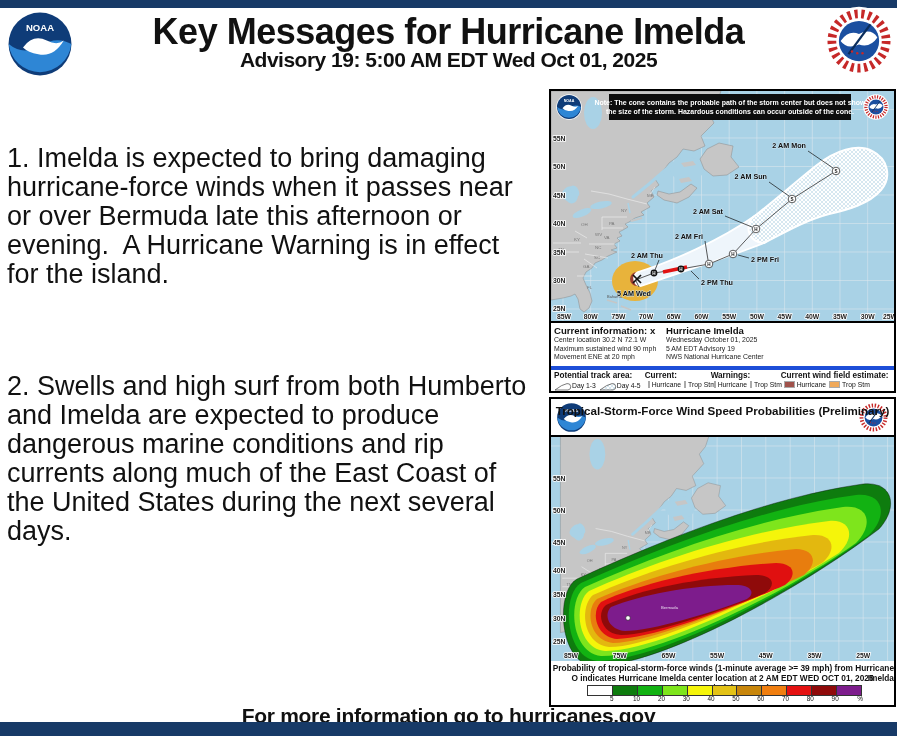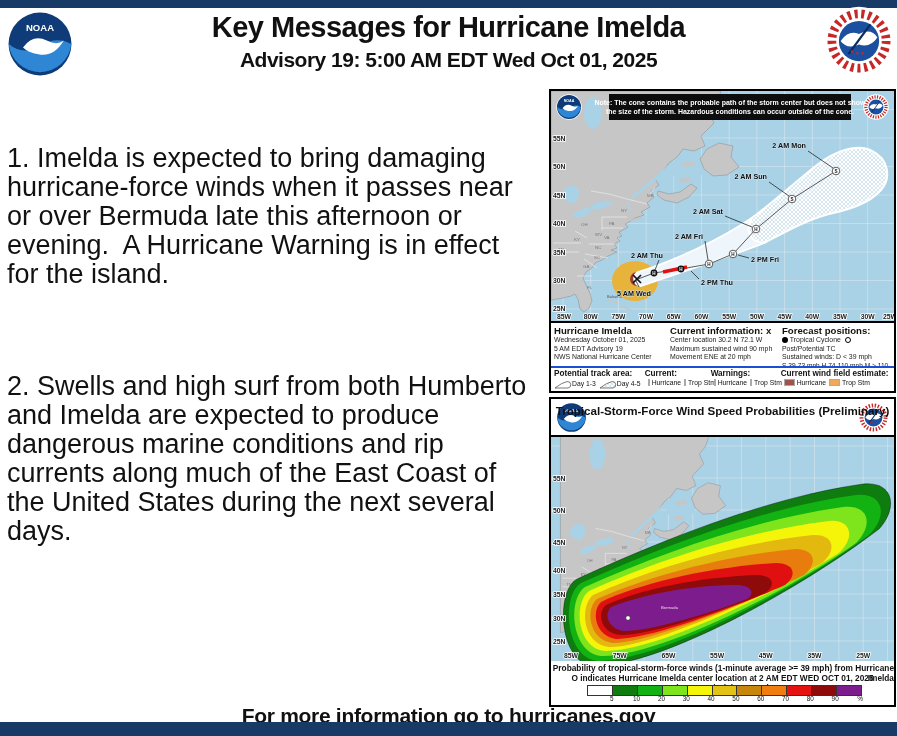--- a/index.html
+++ b/index.html
@@ -1,36 +1,36 @@
 <!DOCTYPE html>
 <html><head>
 <meta charset="utf-8">
 <style>
   html,body{margin:0;padding:0;background:#fff;}
   #page{position:relative;width:897px;height:736px;background:#fff;overflow:hidden;
         font-family:"Liberation Sans",sans-serif;color:#111;}
   .abs{position:absolute;}
   .navybar{background:#173a67;}
   
-  .title{left:0;right:0;top:11px;text-align:center;font-size:29px;font-weight:bold;letter-spacing:-.5px;}
+  .title{left:0;right:0;top:11px;text-align:center;font-size:36px;font-weight:bold;letter-spacing:-.5px;}
   .subtitle{left:0;right:0;top:48px;text-align:center;font-size:21px;font-weight:bold;letter-spacing:-.5px;}
   
   .messages{left:7px;top:86px;width:538px;font-size:27px;line-height:29px;white-space:pre-wrap;}
   .messages p{margin:0 8px 25px 0;}
   
   .panel{border:2px solid #000;background:#fff;box-sizing:border-box;}
   #panel-cone{left:549px;top:89px;width:347px;height:304px;}
   #panel-prob{left:549px;top:397px;width:347px;height:310px;}
   svg.mapsvg{display:block;}
   
   .infostrip{display:flex;height:45px;border-top:2px solid #000;padding:2px 2px 0 3px;box-sizing:border-box;}
   .infocol{overflow:hidden;}
   .infocol h4{margin:0;font-size:9.6px;}
   .infocol .ln{font-size:6.9px;line-height:8.6px;color:#222;}
-  .legendstrip{display:flex;height:25px;border-top:2px solid #1d4ed8;padding:1px 2px 0 3px;box-sizing:border-box;}
+  .legendstrip{display:flex;height:25px;border-top:4px solid #1d4ed8;padding:1px 2px 0 3px;box-sizing:border-box;}
   .lgroup{margin-right:4px;}
   .lhead{font-size:8.2px;font-weight:bold;line-height:9.5px;white-space:nowrap;}
   .litems{display:flex;align-items:center;font-size:6.8px;white-space:nowrap;}
   .sw{width:11px;height:7px;border:1px solid #aaa;display:inline-block;margin:0 2px 0 3px;box-sizing:border-box;}
   .dot{display:inline-block;width:6px;height:6px;border-radius:50%;vertical-align:-1px;}
   .dot.filled{background:#000;}
   .dot.open{border:1.2px solid #000;box-sizing:border-box;background:#fff;}
   
   .probhead{height:38px;border-bottom:2px solid #000;position:relative;box-sizing:border-box;}
   .probtitle{left:0;right:0;top:5px;text-align:center;font-size:11.6px;font-weight:bold;}
@@ -225,37 +225,31 @@
       </g>
 
       <rect x="58" y="3" width="242" height="26" fill="#0d0d0d"></rect>
       <text class="notetxt" x="179" y="13.5" text-anchor="middle">Note: The cone contains the probable path of the storm center but does not show</text>
       <text class="notetxt" x="179" y="23" text-anchor="middle">the size of the storm. Hazardous conditions can occur outside of the cone.</text>
       <use href="#noaa-logo" x="5" y="3" width="26" height="26"></use>
       <use href="#nws-logo" x="312" y="3" width="26" height="26"></use>
     </svg>
 
     <div class="infostrip">
+      <div class="infocol" style="width:112px">
+        <h4><span>Current information:</span> <span style="font-weight:bold">x</span></h4>
+        <div class="ln">Center location 30.2 N 72.1 W</div>
+        <div class="ln">Maximum sustained wind 90 mph</div>
+        <div class="ln">Movement ENE at 20 mph</div>
+      </div>
       <div class="infocol" style="width:116px">
         <h4>Hurricane Imelda</h4>
         <div class="ln">Wednesday October 01, 2025</div>
         <div class="ln">5 AM EDT Advisory 19</div>
         <div class="ln">NWS National Hurricane Center</div>
-      </div>
-      <div class="infocol" style="width:112px">
-        <h4><span>Current information:</span> <span style="font-weight:bold">x</span></h4>
-        <div class="ln">Center location 30.2 N 72.1 W</div>
-        <div class="ln">Maximum sustained wind 90 mph</div>
-        <div class="ln">Movement ENE at 20 mph</div>
-      </div>
-      <div class="infocol" style="flex:1">
-        <h4>Forecast positions:</h4>
-        <div class="ln"><span class="dot filled"></span> <span>Tropical Cyclone</span>&nbsp;&nbsp;<span class="dot open"></span> <span>Post/Potential TC</span></div>
-        <div class="ln">Sustained winds:  D &lt; 39 mph</div>
-        <div class="ln" style="font-size:6.6px">S 39-73 mph  H 74-110 mph  M &gt; 110 mph</div>
       </div>
     </div>
 
     <div class="legendstrip">
       <div class="lgroup" style="width:88px">
         <div class="lhead">Potential track area:</div>
         <div class="litems">
           <svg width="18" height="10">
               <path d="M1,9 Q8,3.5 13,2.6 A3.2,3.2 0 1 1 14,9 Z" fill="#fff" stroke="#444" stroke-width="0.7"></path>
             </svg>

